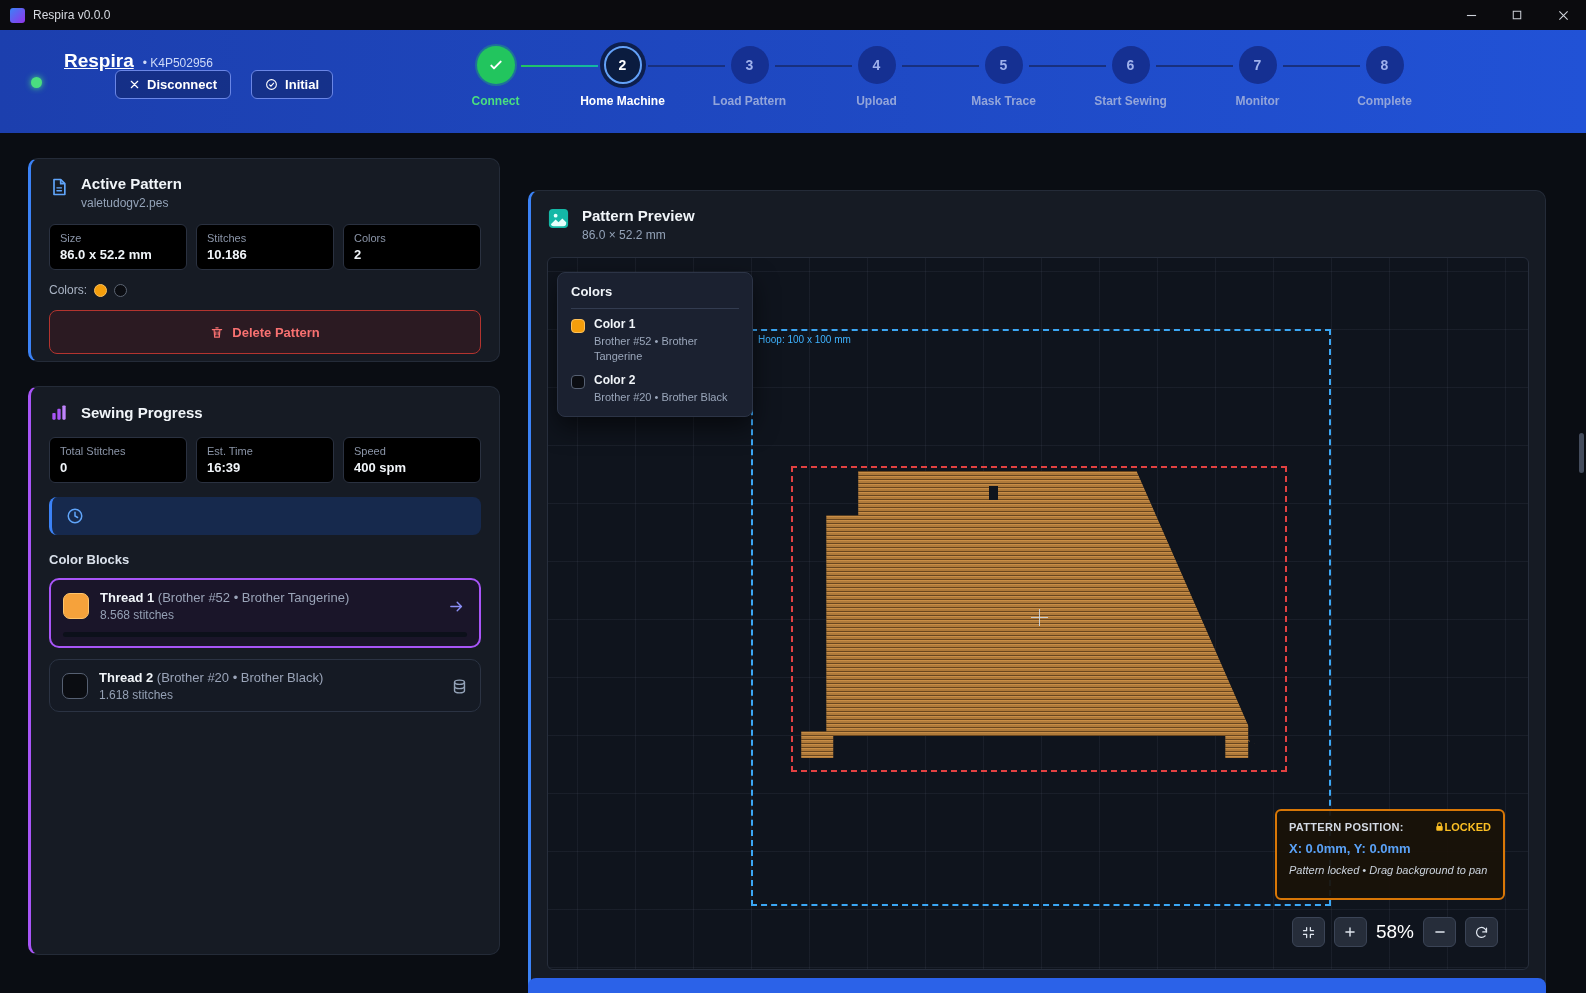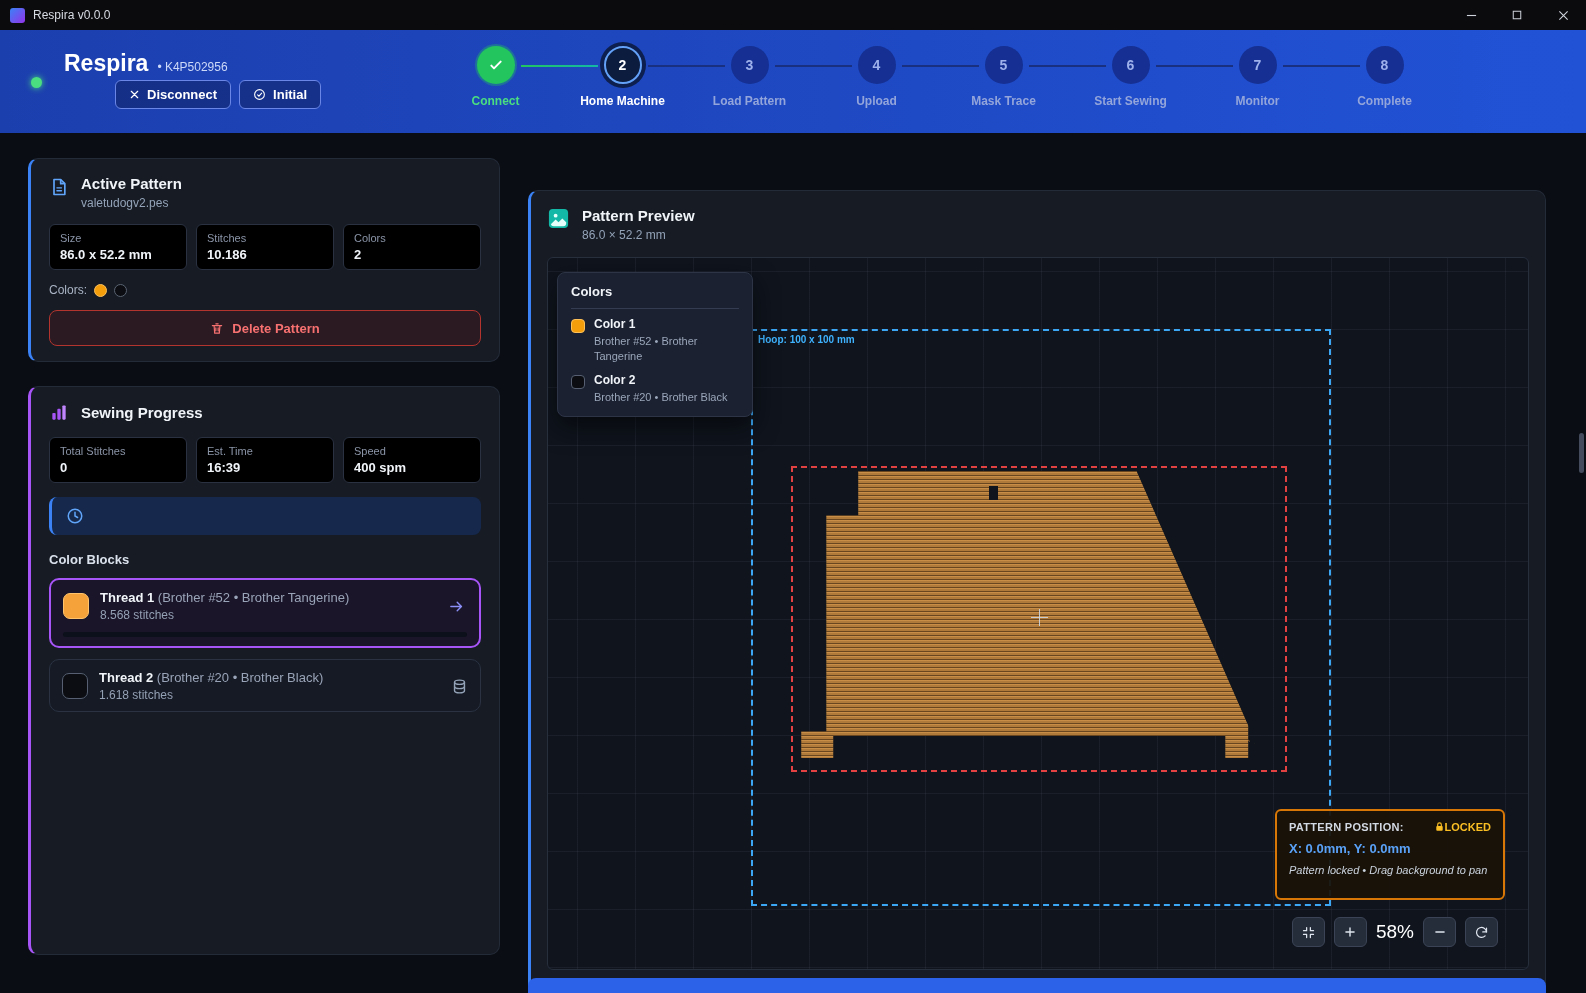--- a/index.html
+++ b/index.html
@@ -16,23 +16,23 @@
   .titlebar-title { font-size:12px; color:#d7dbe2; margin-left:8px; }
   .win-controls { margin-left:auto; display:flex; height:100%; }
   .win-btn { width:46px; height:100%; display:flex; align-items:center; justify-content:center; }
 
   
   .header { position:absolute; top:30px; left:0; right:0; height:103px;
     background:linear-gradient(90deg,#1c3fae,#2152d6); z-index:20; }
   .status-dot { position:absolute; left:31px; top:47px; width:11px; height:11px;
     border-radius:50%; background:#4ade80; box-shadow:0 0 6px #4ade80; }
   .brand { position:absolute; left:64px; top:20px; display:flex; align-items:baseline; }
-  .brand-name { font-size:23px; font-weight:bold; color:#fff; }
+  .brand-name { font-size:19px; font-weight:bold; color:#fff;text-decoration:underline; }
   .brand-serial { font-size:12px; color:#cdd9f8; margin-left:9px; }
-  .hdr-buttons { position:absolute; left:75px; top:50px; display:flex; gap:8px;padding-left:40px; }
+  .hdr-buttons { position:absolute; left:75px; top:40px; display:flex; gap:20px;padding-left:40px; }
   .hdr-btn { height:29px; padding:0 13px; border:1px solid #6a86e6; background:rgba(8,18,58,0.35);
     border-radius:6px; color:#fff; font-size:13px; font-weight:bold; display:flex; align-items:center;
     gap:7px; cursor:pointer; }
 
   
   .stepper { position:absolute; left:432px; top:16px; width:1016px; display:flex; }
   .step { flex:1; display:flex; flex-direction:column; align-items:center; position:relative; }
   .step + .step::before { content:""; position:absolute; top:19px; left:calc(-50% + 25px);
     width:calc(100% - 50px); height:2px; background:#18307f; }
   .step.current::before { background:linear-gradient(90deg,#22c55e,#14b8a6); }
@@ -59,21 +59,21 @@
   .stat { flex:1; background:#000000; border:1px solid #2a3140; border-radius:6px; padding:7px 10px; }
   .stat-label { font-size:11px; color:#8b95a8; }
   .stat-value { font-size:13px; font-weight:bold; color:#f1f5f9; margin-top:3px; }
 
   #active-pattern { left:28px; top:158px; width:472px; height:204px; padding:16px 18px; }
   .colors-row { display:flex; align-items:center; gap:7px; margin-top:13px; }
   .colors-label { font-size:12px; color:#aab4c4; }
   .color-dot { width:13px; height:13px; border-radius:50%; }
   .dot-orange { background:#f59e0b; border:1px solid #fcc05b; }
   .dot-black { background:#0b0d12; border:1px solid #5b6472; }
-  .delete-btn { margin-top:13px; width:100%; height:36px; background:rgba(153,27,27,0.16);
+  .delete-btn { margin-top:13px; width:100%; height:44px; background:rgba(153,27,27,0.16);
     border:1px solid #b3342f; color:#f87171; border-radius:8px; font-size:13px; font-weight:bold;
     display:flex; align-items:center; justify-content:center; gap:8px; cursor:pointer; }
 
   #sewing-progress { left:28px; top:386px; width:472px; height:569px; padding:16px 18px; }
   .ready-box { margin-top:14px; background:#16294d; border-left:3px solid #3b82f6; border-radius:8px;
     padding:10px 14px; display:flex; gap:11px; align-items:flex-start; }
   .ready-title { font-size:13px; font-weight:bold; color:#f1f5f9; }
   .ready-sub { font-size:12px; color:#9fb0c8; margin-top:3px; }
   .blocks-title { margin-top:17px; font-size:13px; font-weight:bold; color:#dbe2ec; }
 
@@ -105,21 +105,21 @@
     box-shadow:0 10px 24px rgba(0,0,0,0.55); }
   .legend-title { font-size:13px; font-weight:bold; color:#f1f5f9; }
   .legend-div { border-top:1px solid #333c50; margin:9px 0 4px; }
   .legend-entry { display:flex; gap:9px; margin-top:8px; }
   .legend-swatch { width:14px; height:14px; border-radius:4px; flex:none; margin-top:2px; }
   .legend-name { font-size:12px; font-weight:bold; color:#f1f5f9; }
   .legend-desc { font-size:11px; color:#9aa6ba; margin-top:3px; line-height:1.4; }
 
   .hoop { position:absolute; left:203px; top:71px; width:580px; height:577px;
     border:2px dashed #3ba7f5; }
-  .hoop-label { position:absolute; left:5px; top:3px; font-size:10px; font-weight:bold; color:#3fb3ff; }
+  .hoop-label { position:absolute; left:5px; top:3px; font-size:10px; font-weight:normal; color:#3fb3ff; }
   .pattern-bounds { position:absolute; left:243px; top:208px; width:496px; height:306px;
     border:2px dashed rgba(239,68,68,0.95); }
 
   .pattern { position:absolute; left:251px; top:213px; width:456px; height:296px;
     background:
       repeating-linear-gradient(180deg, rgba(42,22,4,0.55) 0 1px, rgba(232,163,82,0.38) 1px 2px, rgba(150,95,35,0.18) 2px 4px),
       #b5803f;
     clip-path:polygon(13% 0%, 74% 0%, 98.5% 86%, 98.5% 97%, 93.5% 97%, 93.5% 89.5%,
       7.5% 89.5%, 7.5% 97%, 0.5% 97%, 0.5% 88%, 6% 88%, 6% 15%, 13% 15%); }
   .pattern-notch { position:absolute; left:441px; top:228px; width:9px; height:14px; background:#0f141d; }

